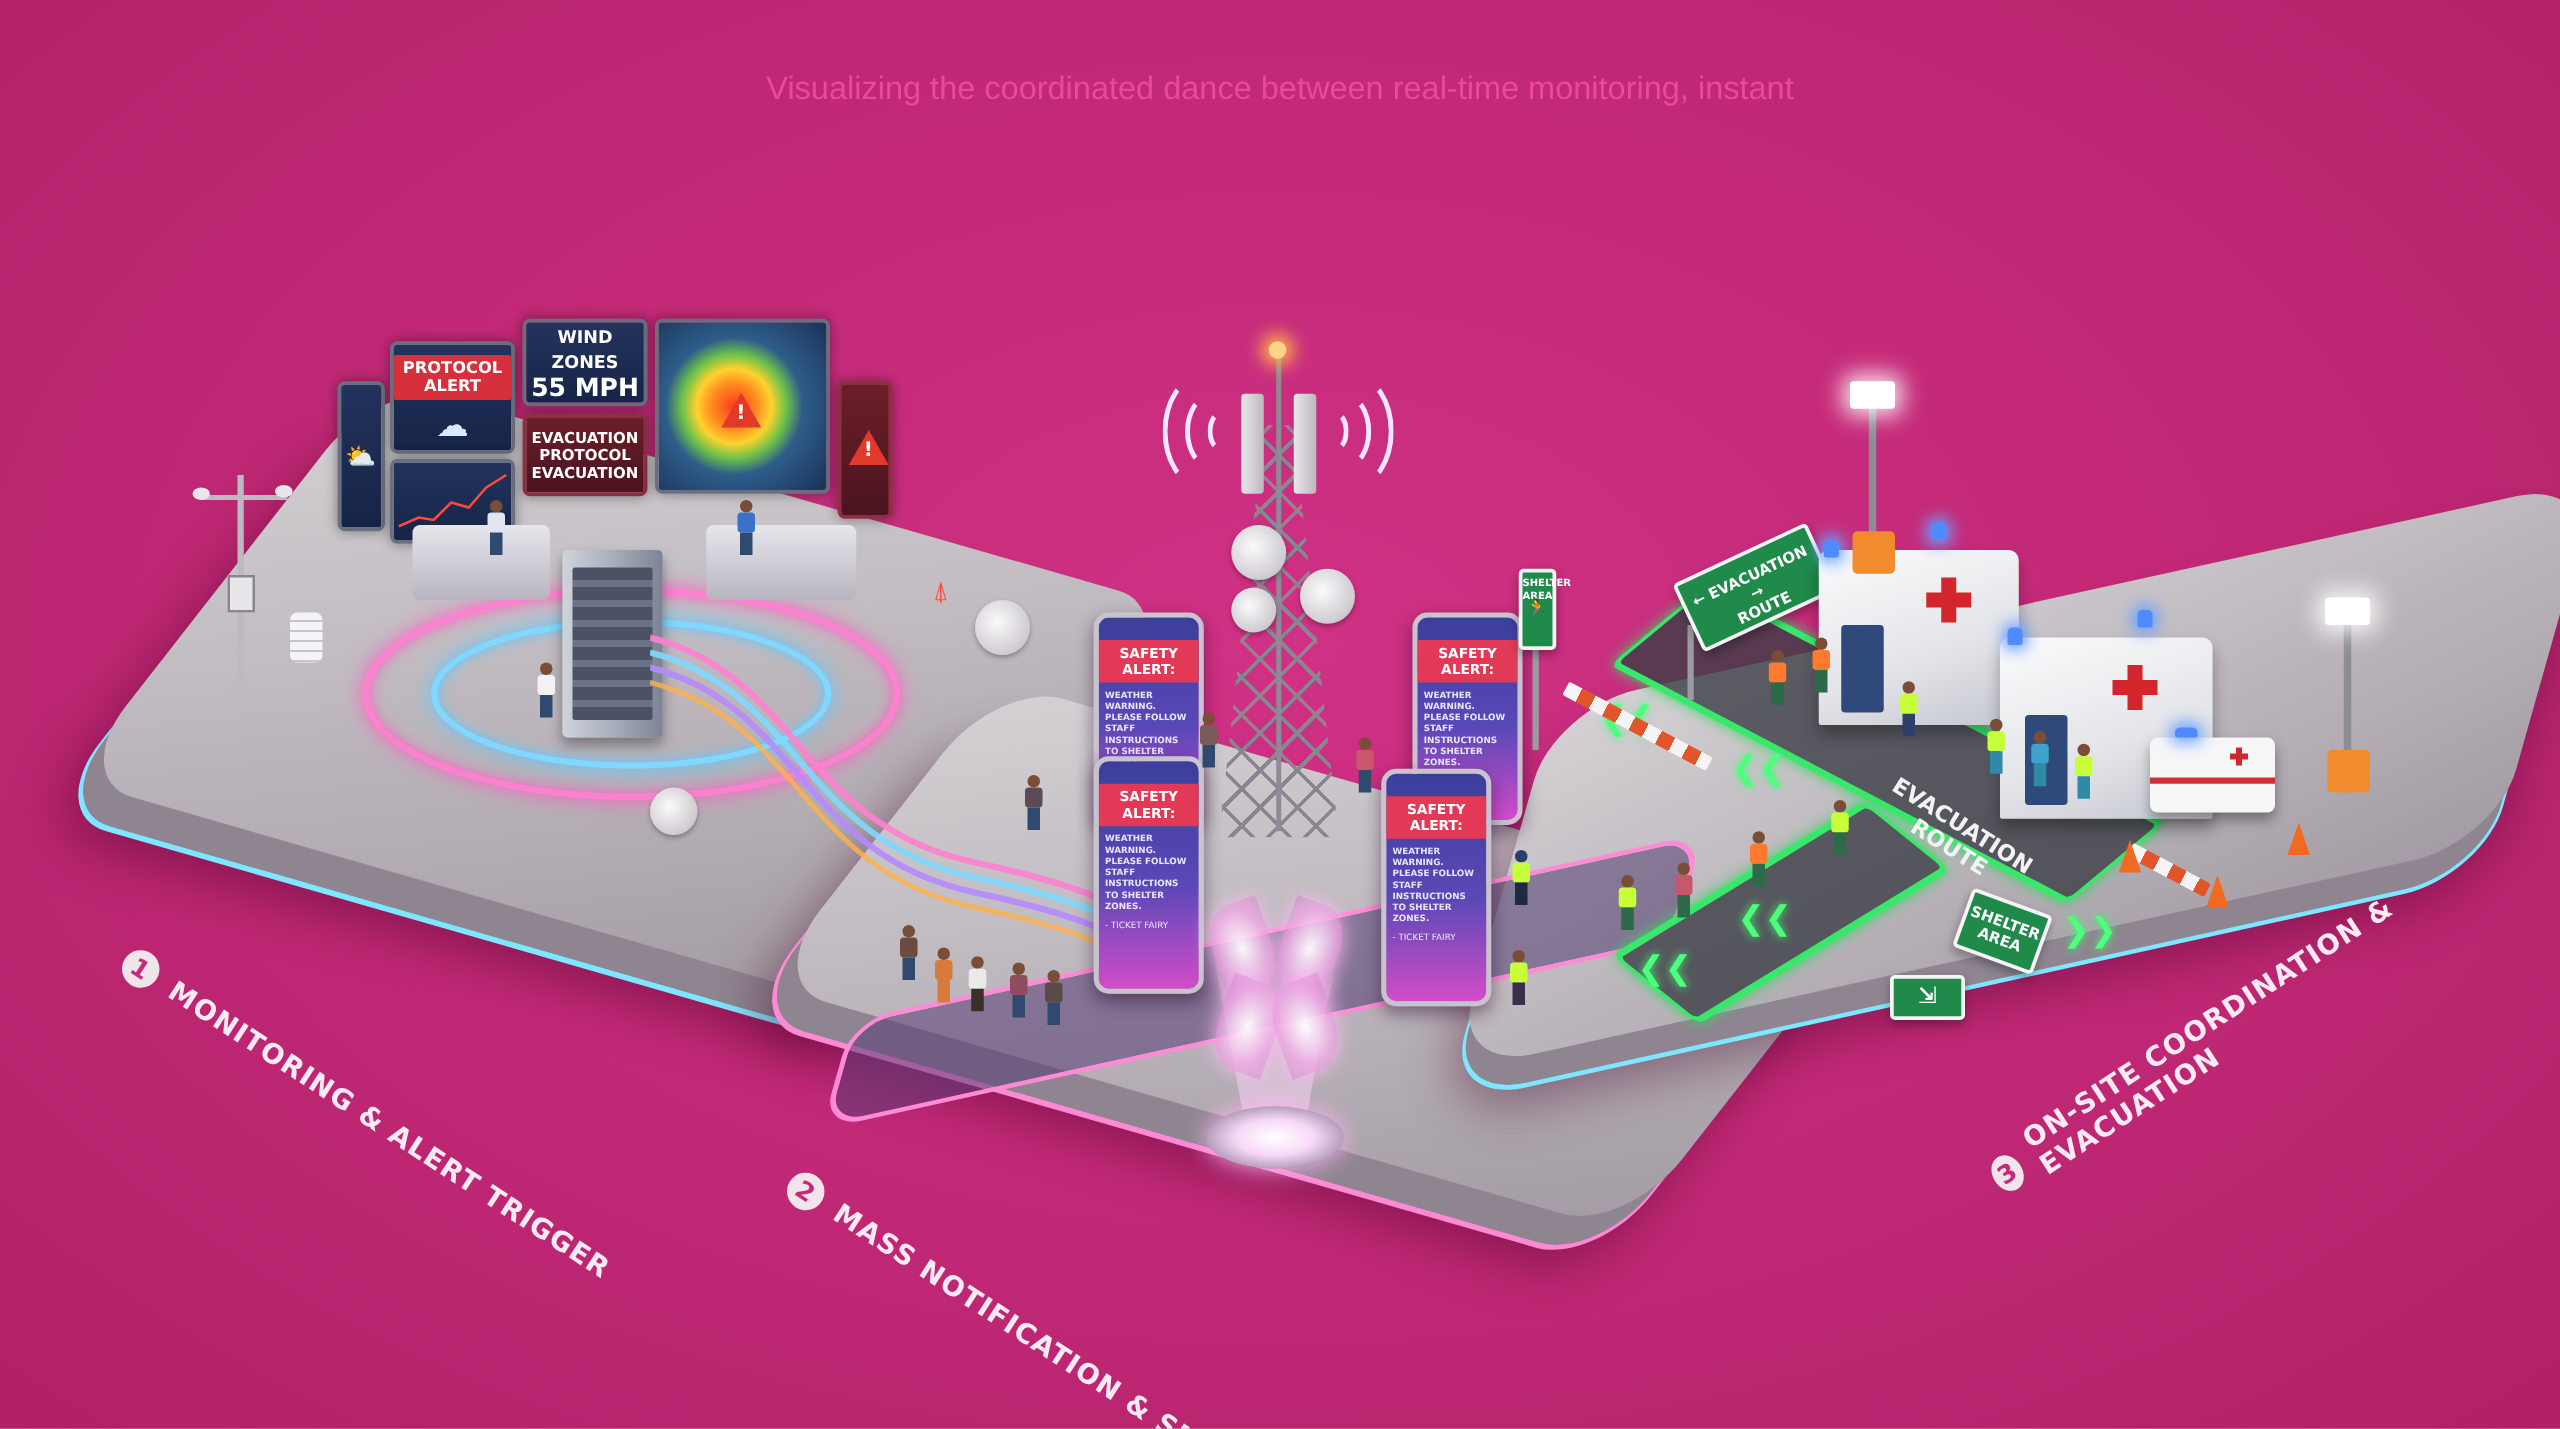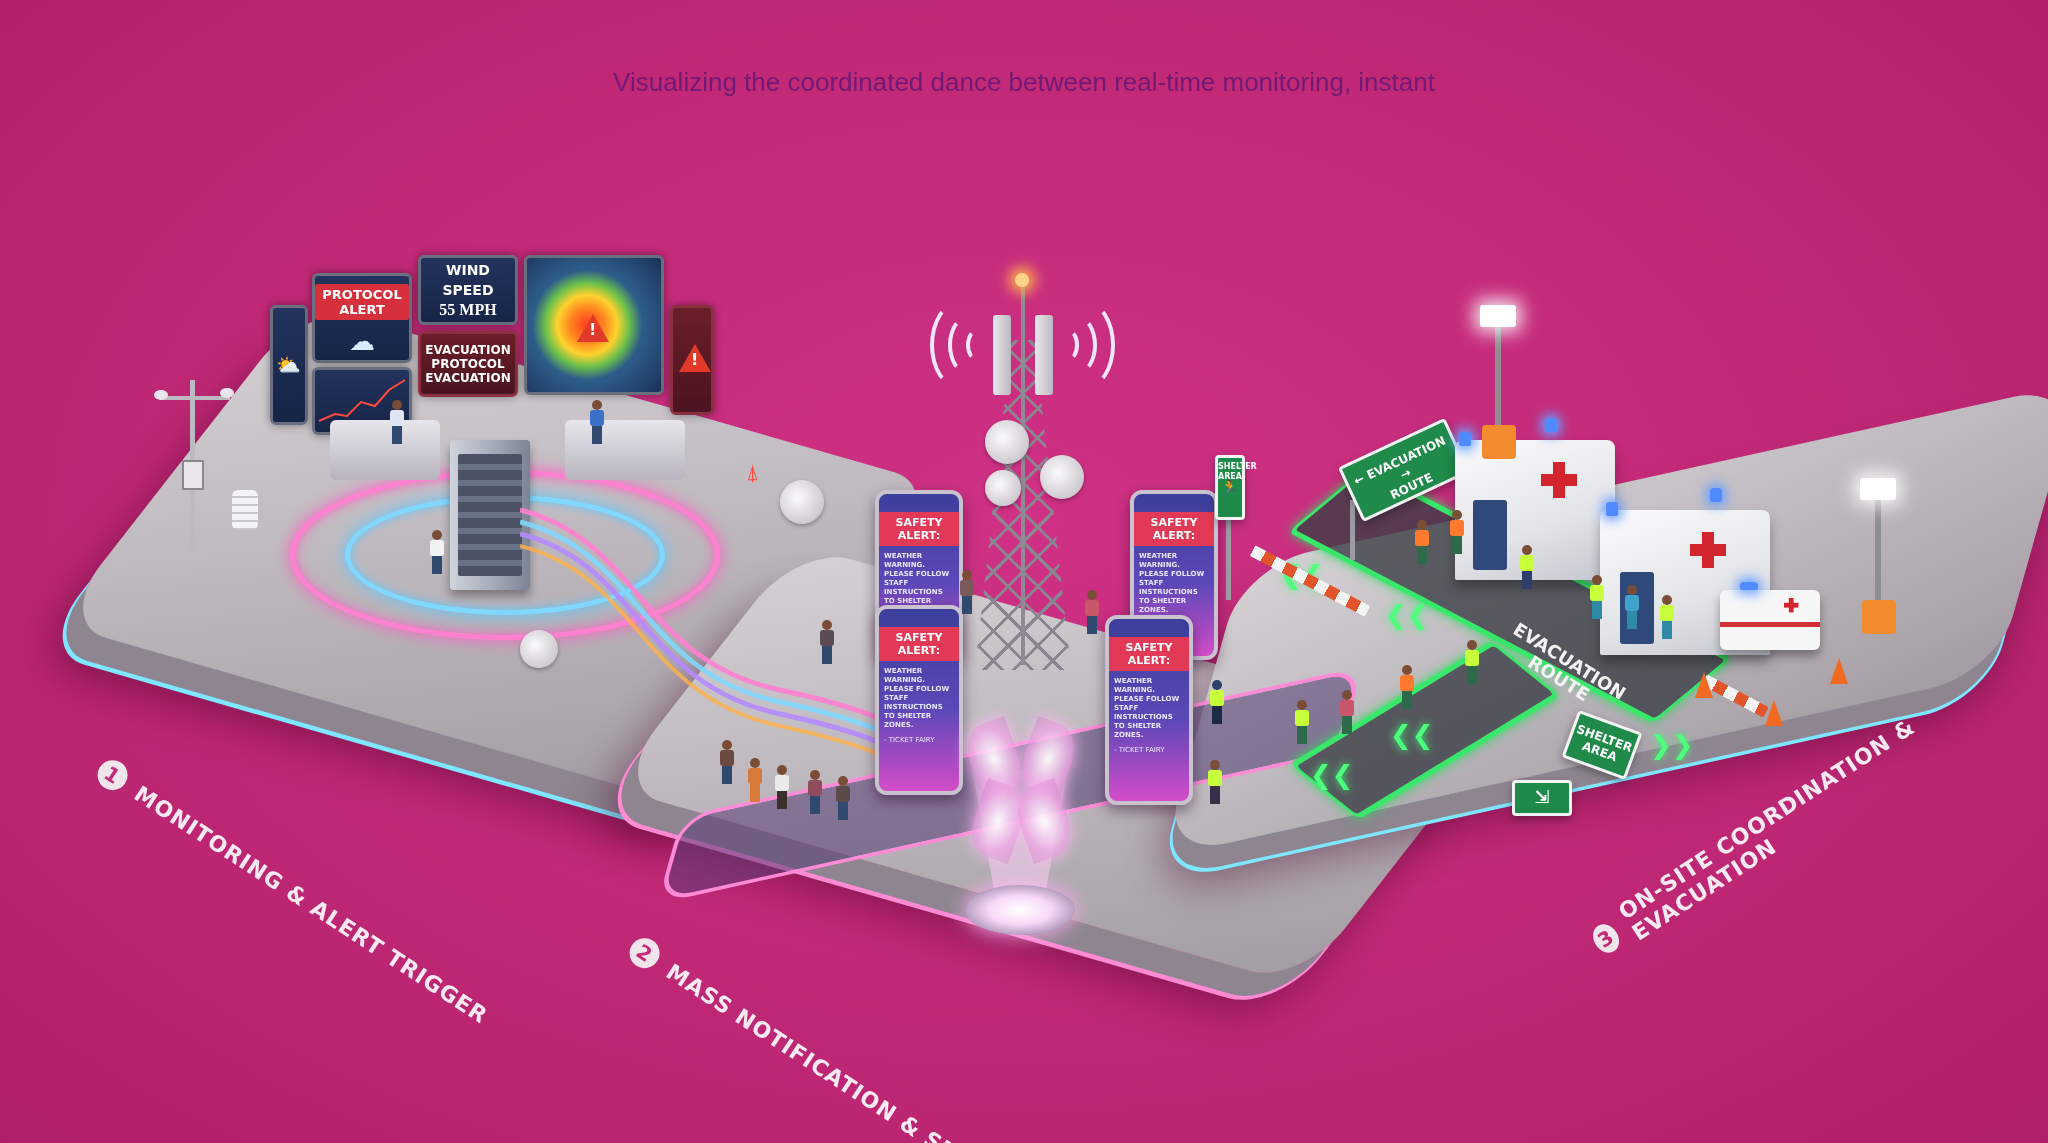--- a/index.html
+++ b/index.html
@@ -13,21 +13,21 @@
     .abs { position: absolute; }
 
     
     .header { position: absolute; left: 0; top: 52px; width: 2048px; text-align: center; }
     .title {
       font-family: "DejaVu Sans", sans-serif;
       font-weight: bold; font-size: 58px; letter-spacing: 1px; color: #fff;
       text-shadow: 0 4px 6px rgba(90,0,40,0.45);
     }
     .subtitle {
-      margin-top: 12px; font-size: 26px; line-height: 36px; color: #701a75;
+      margin-top: 0; font-size: 26px; line-height: 36px; color: #ec4899;
       font-family: "Liberation Sans", sans-serif;
     }
 
     
     .platform {
       position: absolute;
       background: linear-gradient(160deg, #d5d1d4 0%, #b8b2b8 60%, #a39ba3 100%);
       border-radius: 60px;
       box-shadow: 0 28px 0 -4px #8e8590, 0 40px 40px rgba(70,0,40,0.45);
     }
@@ -252,22 +252,22 @@
   <div class="screen" style="left:42px; top:18px; width:100px; height:90px; justify-content:flex-start; padding-top:8px;">
     <span class="lbl-red">PROTOCOL ALERT</span>
     <span style="font-size:26px; color:#d9ecff; margin-top:6px;">☁</span>
   </div>
   <div class="screen" style="left:42px; top:112px; width:100px; height:68px;">
     <svg width="90" height="50">
       <polyline points="2,45 18,38 30,40 44,26 58,30 72,14 88,4" fill="none" stroke="#ff4a3c" stroke-width="2"></polyline>
     </svg>
   </div>
   <div class="screen" style="left:148px; top:0; width:100px; height:70px;">
-    <span class="big" style="font-size:14px;">WIND SPEED</span>
-    <span class="big" style="font-size:16px;font-family:Liberation Serif, serif;">55 MPH</span>
+    <span class="big" style="font-size:14px;">WIND ZONES</span>
+    <span class="big" style="font-size:20px;">55 MPH</span>
   </div>
   <div class="screen alert-red" style="left:148px; top:76px; width:100px; height:66px;">
     <span class="big" style="font-size:12px; line-height:14px;">EVACUATION</span>
     <span class="big" style="font-size:12px; line-height:14px;">PROTOCOL</span>
     <span class="big" style="font-size:12px; line-height:14px;">EVACUATION</span>
   </div>
   <div class="screen radar" style="left:254px; top:0; width:140px; height:140px;">
     <div class="warn-tri" style="left:50px; top:56px;"></div>
   </div>
   <div class="screen alert-red" style="left:400px; top:50px; width:44px; height:110px;">

